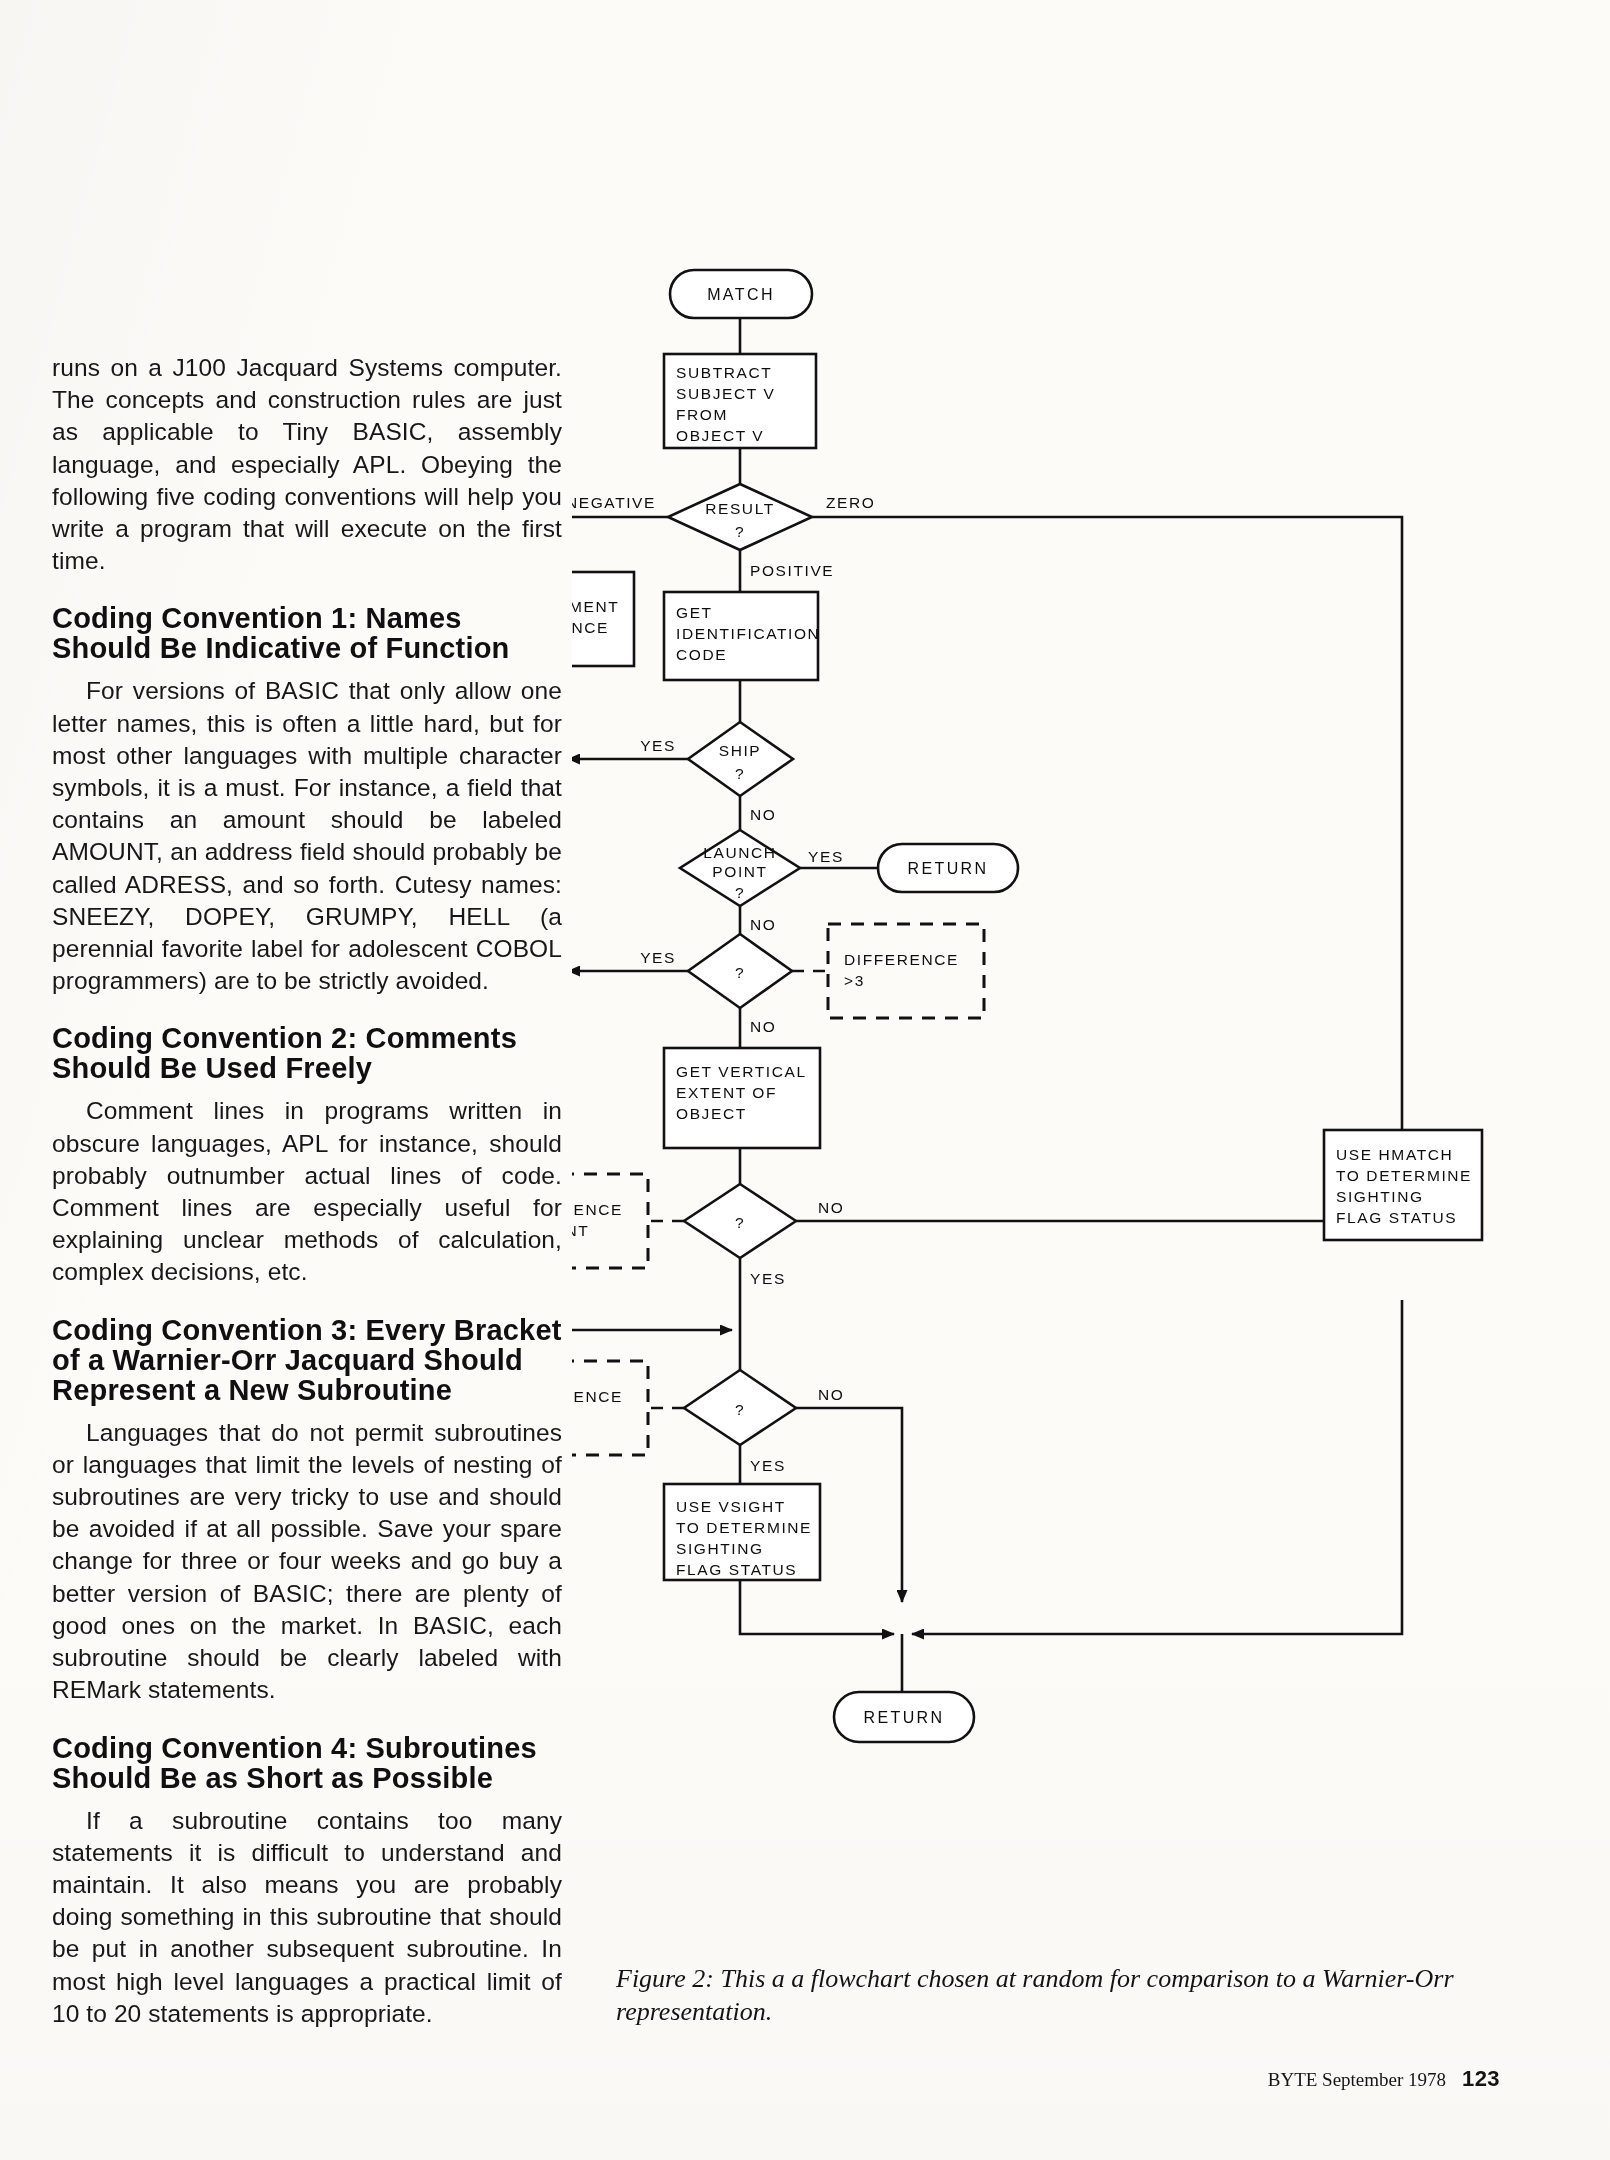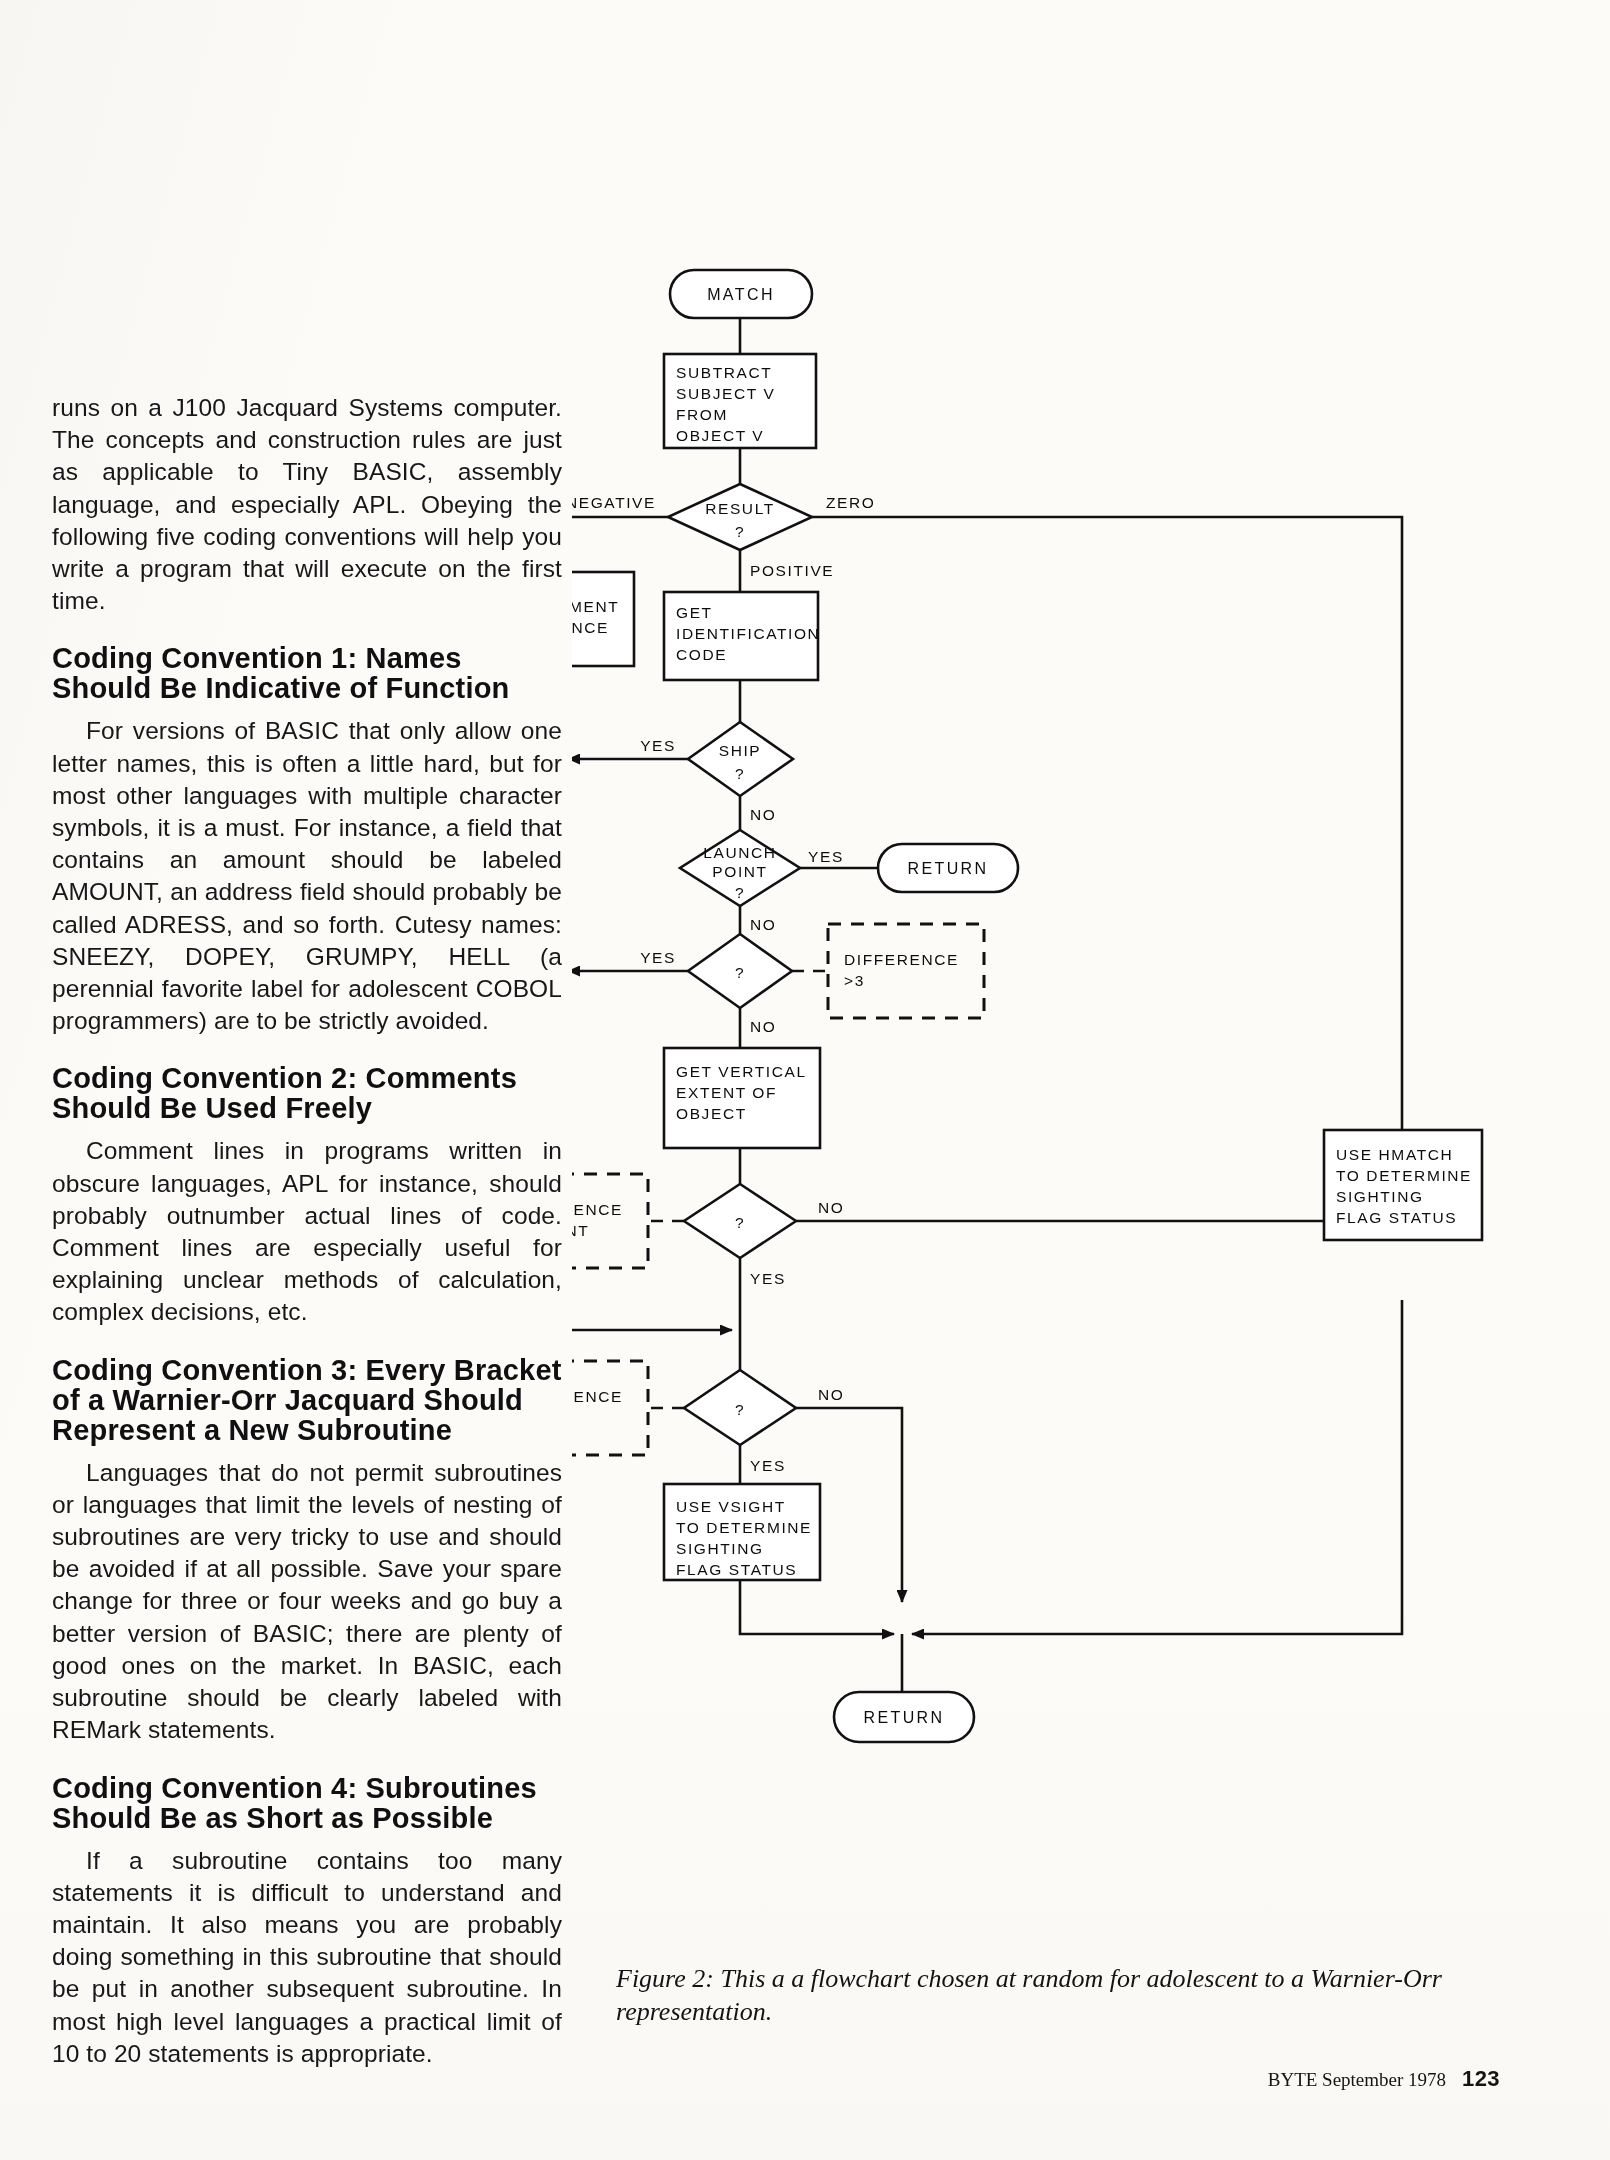--- a/index.html
+++ b/index.html
@@ -24,21 +24,21 @@
   .body-p{
     font-family:"Liberation Sans", sans-serif;
     font-size:24.5px;
     line-height:32.2px;
     text-align:justify;
     margin:0 0 26px 0;
     letter-spacing:0.1px;
     font-weight:400;
     color:#17171a;
   }
-  .body-p.first{ text-indent:0;margin-top:40px; }
+  .body-p.first{ text-indent:0; }
   .body-p.indent{ text-indent:34px; }
   .head-p{
     font-family:"Liberation Sans", sans-serif;
     font-size:29px;
     line-height:30px;
     font-weight:700;
     margin:0 0 12px 0;
     color:#101012;
     letter-spacing:0.2px;
   }
@@ -288,17 +288,17 @@
     <text class="nodetext" x="104" y="1313">FLAG STATUS</text>
   </g>
 
   <g>
     <rect class="shape" x="262" y="1430" width="140" height="50" rx="25" ry="25"></rect>
     <text class="termtext" x="332" y="1461" text-anchor="middle">RETURN</text>
   </g>
 </svg>
 </div>
 
-<div class="fig-caption">Figure 2: This a a flowchart chosen at random for adolescent to a Warnier-Orr representation.</div>
+<div class="fig-caption">Figure 2: This a a flowchart chosen at random for comparison to a Warnier-Orr representation.</div>
 
 <div class="footer">
   <span>BYTE September 1978</span><span class="pg">123</span>
 </div>
 
 </body></html>

